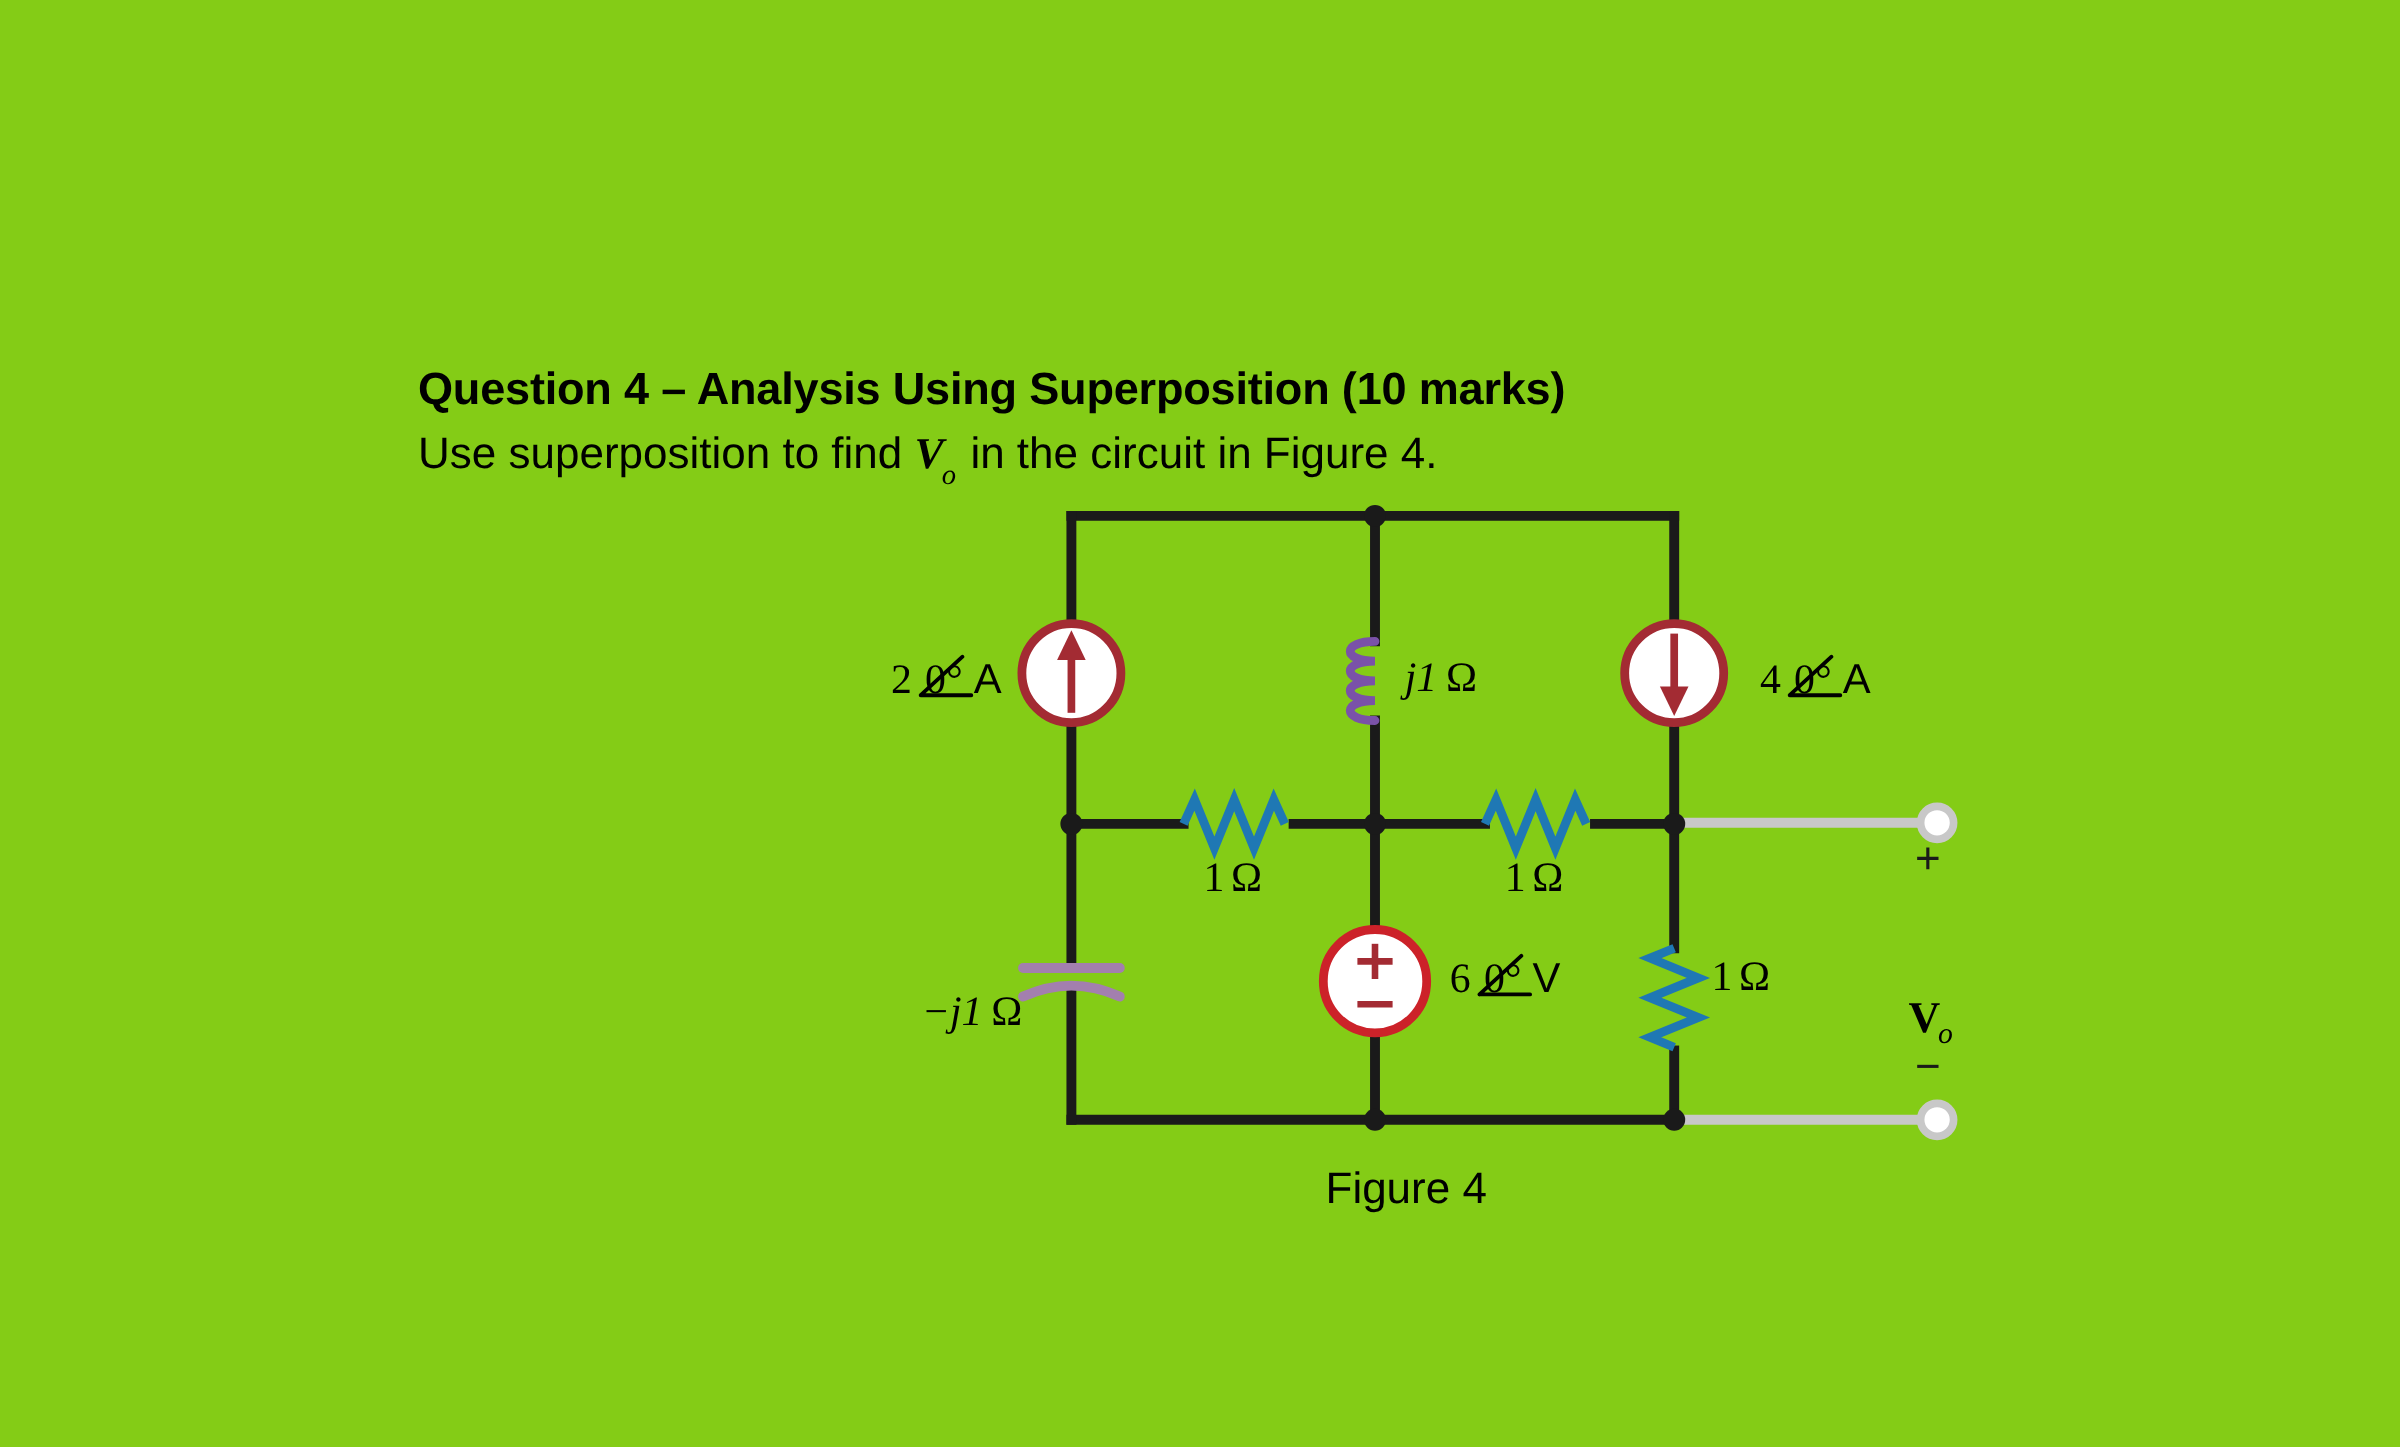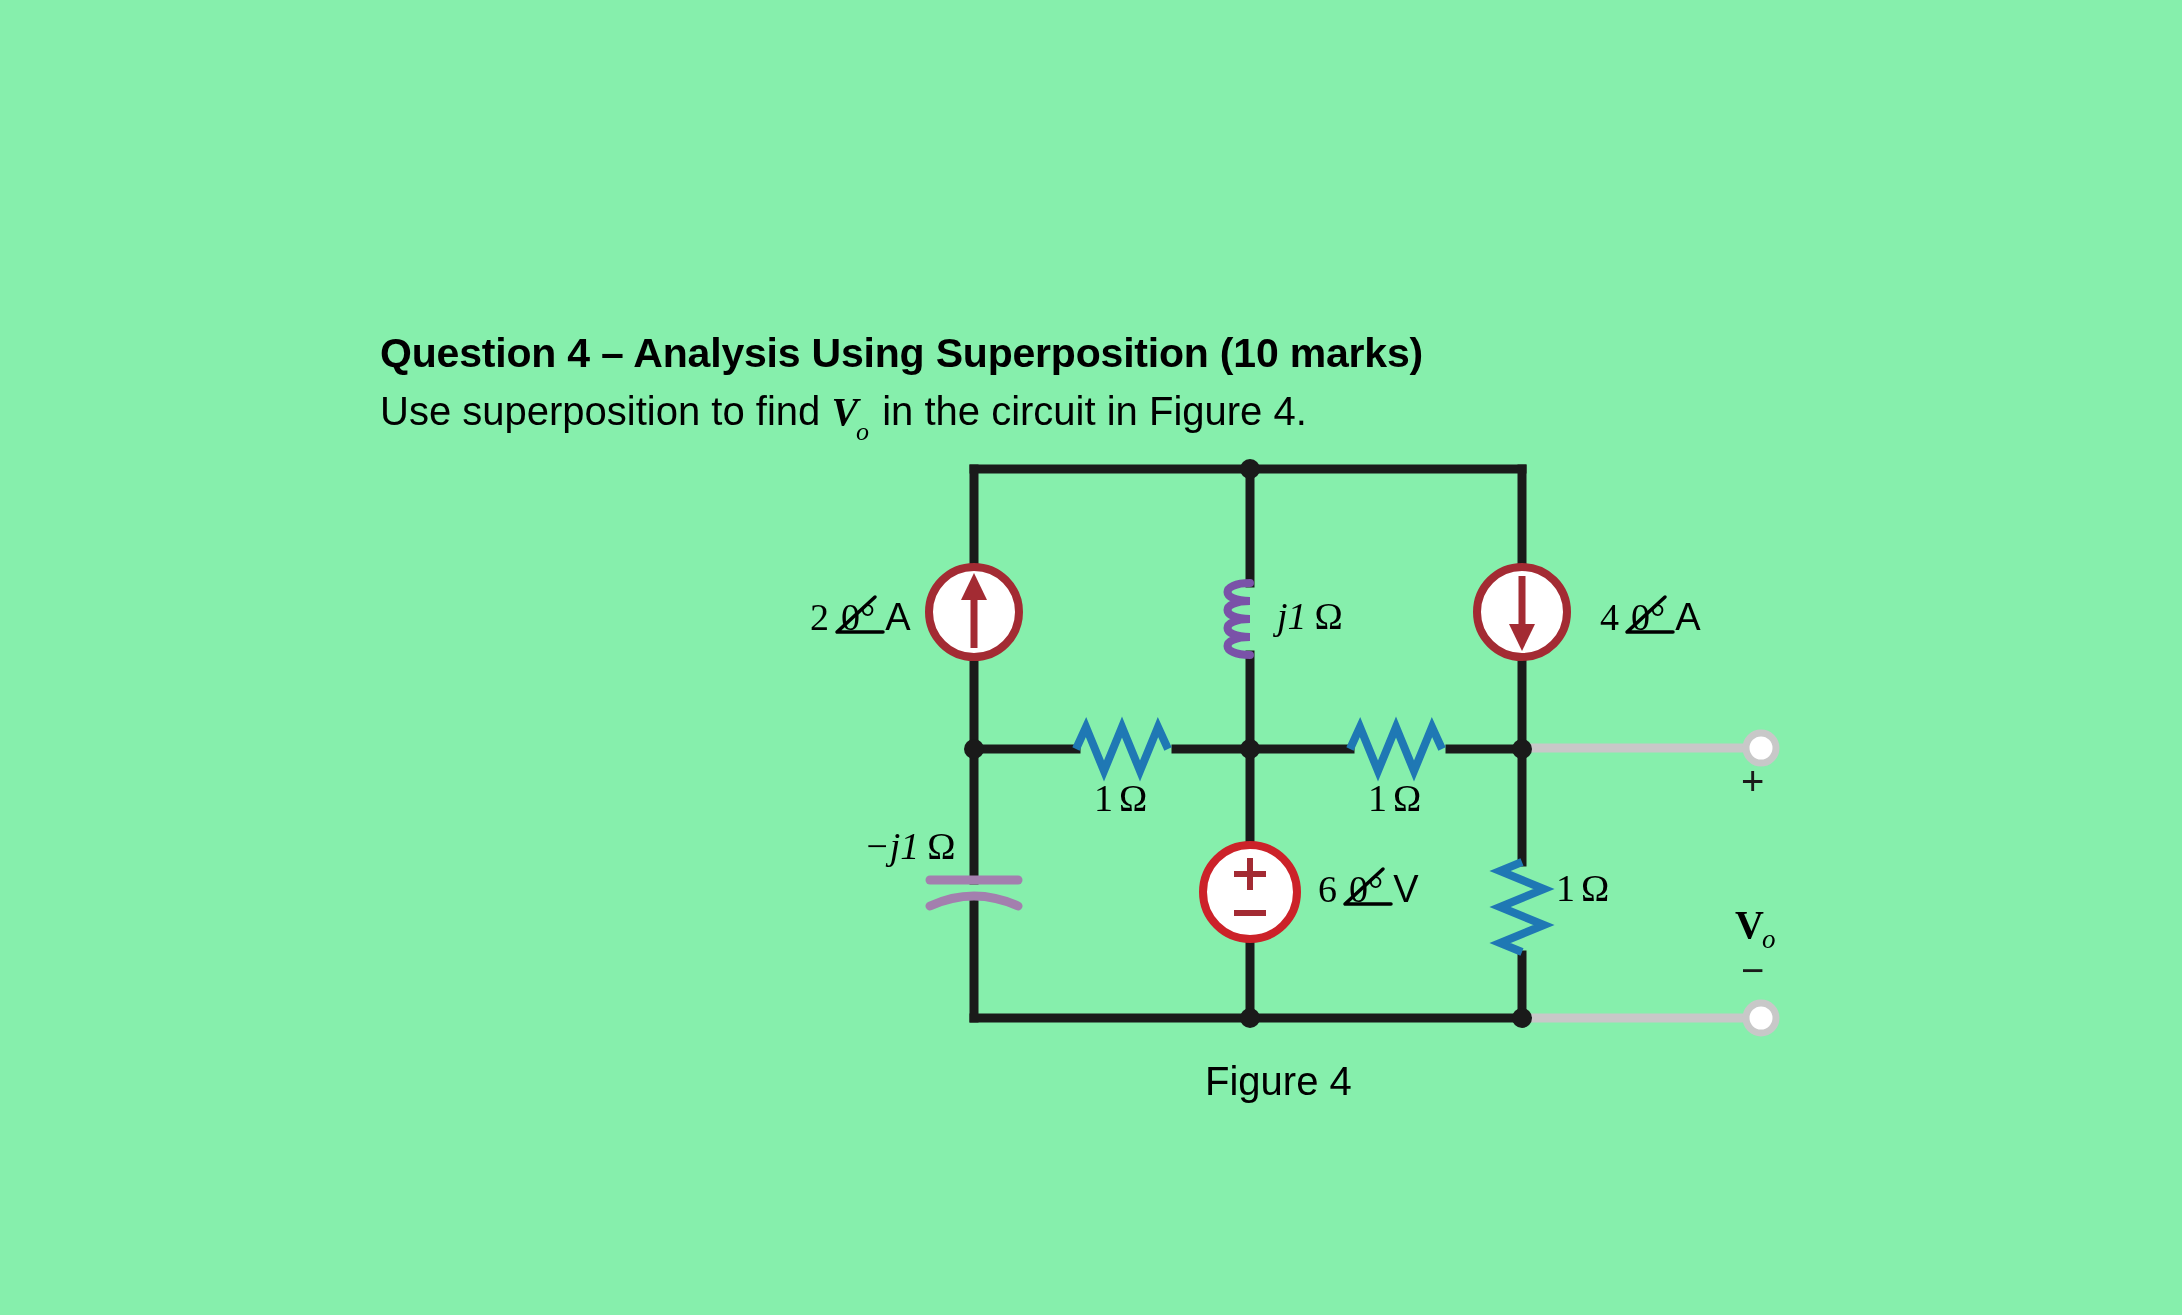--- a/index.html
+++ b/index.html
@@ -9,21 +9,21 @@
     background: #ffffff;
   }
   body {
     font-family: "Liberation Sans", sans-serif;
     color: #000000;
   }
   #page {
     position: relative;
     width: 2182px;
     height: 1315px;
-    background: #86efac;
+    background: #84cc16;
     overflow: hidden;
   }
   .abs { position: absolute; }
 
   #title {
     left: 380px;
     top: 330px;
     font-size: 41px;
     font-weight: bold;
     letter-spacing: -0.2px;
@@ -220,21 +220,21 @@
   <div class="abs lbl-sans" style="left:1600px; top:594px;">
     <span style="font-family:'Liberation Serif',serif;">4</span><svg width="60" height="44" viewBox="0 0 60 44" style="vertical-align:-8px; margin:0 2px;">
         <path d="M6,38 L52,38 M6,38 L44,3" stroke="#000" stroke-width="3.5" fill="none" stroke-linecap="round"></path>
       </svg><span style="font-family:'Liberation Serif',serif; margin-left:-52px;">0°</span><span style="margin-left:10px;">A</span>
   </div>
 
   <div class="abs lbl" style="left:1277px; top:594px;">
     <span class="ital">j1</span><span style="margin-left:8px;">Ω</span>
   </div>
 
-  <div class="abs lbl" style="left:838px; top:824px;margin-left:26px;">
+  <div class="abs lbl" style="left:838px; top:898px;">
     <span class="ital">−j1</span><span style="margin-left:8px;">Ω</span>
   </div>
 
   <div class="abs lbl" style="left:1094px; top:776px;">
     <span>1</span><span style="margin-left:6px;">Ω</span>
   </div>
 
   <div class="abs lbl" style="left:1368px; top:776px;">
     <span>1</span><span style="margin-left:6px;">Ω</span>
   </div>

